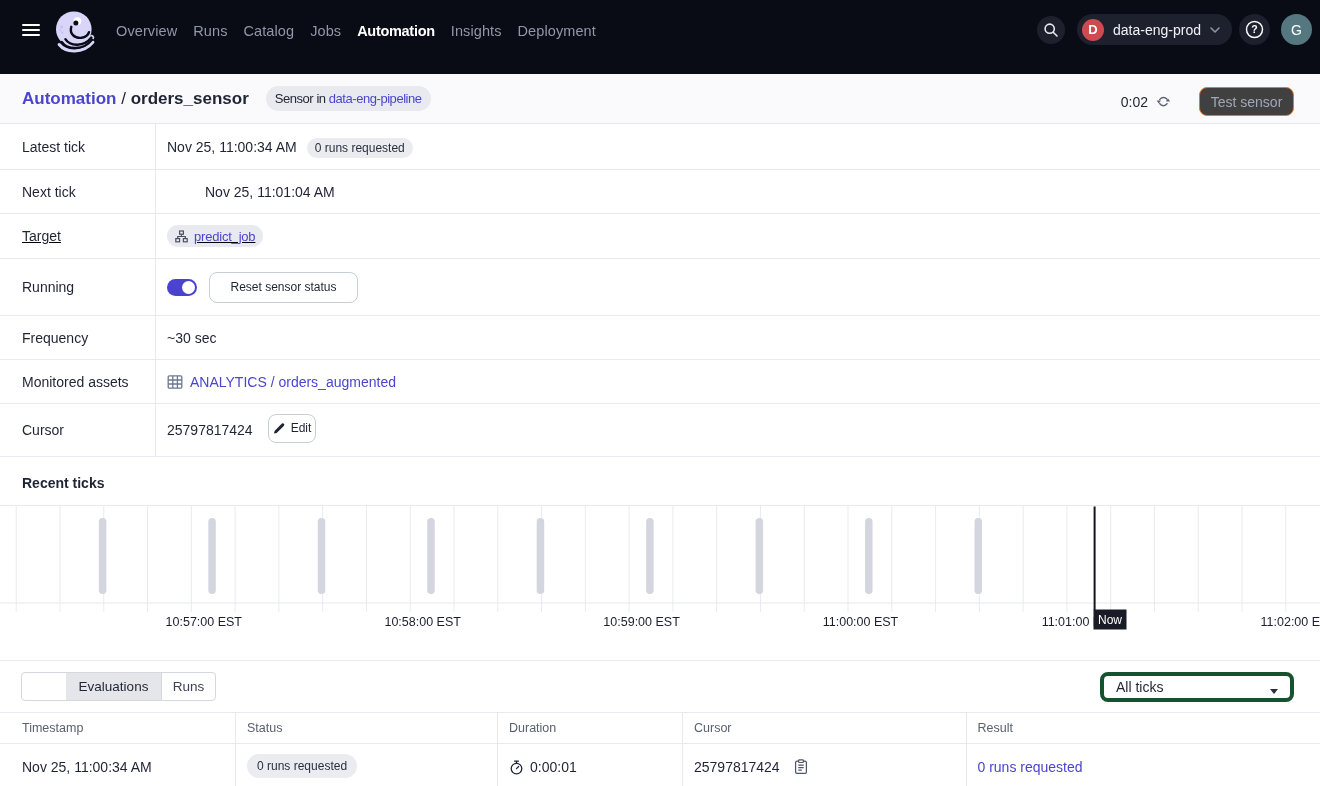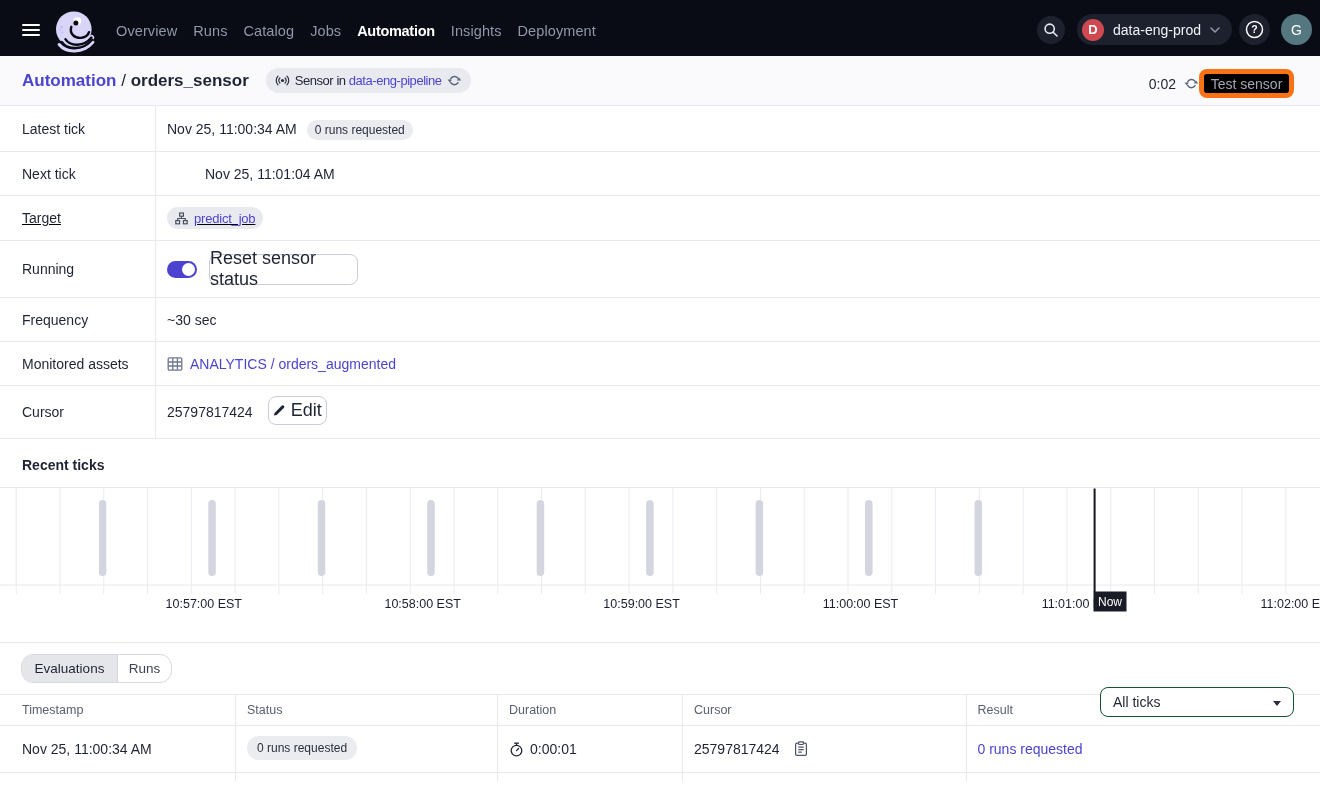--- a/index.html
+++ b/index.html
@@ -1,60 +1,60 @@
 <!DOCTYPE html>
 <html><head>
 <meta charset="utf-8">
 <style>
 * { margin:0; padding:0; box-sizing:border-box; }
 html,body { width:1320px; height:786px; background:#fff; font-family:"Liberation Sans",sans-serif; overflow:hidden; }
-.nav { height:56px; background:#090B15; position:relative; display:flex; align-items:center; }
+.nav { height:74px; background:#090B15; position:relative; display:flex; align-items:center; }
 .burger { position:absolute; left:22px; top:24px; width:18px; height:12px; }
 .burger div { height:2.2px; background:#fff; border-radius:1px; position:absolute; left:0; right:0; }
 .burger .b1{top:0} .burger .b2{top:4.8px} .burger .b3{top:9.6px}
 .logo { position:absolute; left:52px; top:6px; }
 .navlinks { position:absolute; left:116px; top:0; height:61px; display:flex; align-items:center; gap:16px; }
 .navlinks a { color:#9097A9; font-size:14.5px; text-decoration:none; font-weight:500; letter-spacing:.1px;}
 .navlinks a.active { color:#fff; font-weight:700; letter-spacing:-0.3px; }
 .circbtn { position:absolute; border-radius:50%; background:#1D212E; display:flex; align-items:center; justify-content:center; }
 .srch { left:1037px; top:16px; width:28px; height:28px; }
 .wspill { position:absolute; left:1077px; top:14px; height:31px; border-radius:16px; background:#1D212E; display:flex; align-items:center; padding:0 12px 0 5px; }
 .wspill .d { width:22px; height:22px; border-radius:50%; background:#CE4A50; color:#fff; font-size:13px; font-weight:700; display:flex; align-items:center; justify-content:center; }
 .wspill .lbl { color:#F1F2F6; font-size:14px; margin:0 9px 0 9px; }
 .help { left:1239px; top:14px; width:31px; height:31px; }
 .avatar { position:absolute; left:1281px; top:14px; width:31px; height:31px; border-radius:50%; background:#557880; color:#fff; font-size:14px; display:flex; align-items:center; justify-content:center; }
 .phead { height:50px; background:#FAFAFC; border-bottom:1px solid #E7E8EE; display:flex; align-items:center; position:relative; }
 .phead h1 { font-size:17px; font-weight:600; color:#1F2434; margin-left:22px; letter-spacing:0; }
 .phead h1 a { color:#4B45CE; text-decoration:none; font-weight:600; }
-.stag { margin-left:17px; height:25px; border-radius:13px; background:#E9EAEF; display:flex; align-items:center; padding:0 9px; font-size:13px; letter-spacing:-0.45px; color:#232838; gap:5px; }
+.stag { margin-left:17px; height:25px; border-radius:13px; background:#E9EAEF; display:flex; align-items:center; padding:0 9px; font-size:13px; letter-spacing:-0.45px; color:#232838; gap:5px;flex-direction:column; }
 .stag a { color:#4B45CE; text-decoration:none; }
 .pright { position:absolute; right:26px; top:0; height:55px; display:flex; align-items:center; }
 .timer { font-size:14px; color:#232838; font-variant-numeric:tabular-nums; }
 .pright .ric { margin-left:8px; }
-.testbtn { margin-left:0; width:95px; height:29px; border:5px solid #f97316; border-radius:8px; background:#000000; color:#A0A7B6; font-size:14px; display:flex; align-items:center; justify-content:center; }
+.testbtn { margin-left:28px; width:95px; height:29px; border:1px solid #f97316; border-radius:8px; background:#404040; color:#A0A7B6; font-size:14px; display:flex; align-items:center; justify-content:center; }
 .meta { }
 .mrow { display:flex; border-bottom:1px solid #E8E9EE; }
 .mlabel { width:156px; border-right:1px solid #E8E9EE; padding-left:22px; display:flex; align-items:center; font-size:14px; color:#1F2434; flex:none; }
 .mval { padding-left:11px; display:flex; align-items:center; font-size:14px; color:#1F2434; flex:1; }
 .pill { height:20px; border-radius:10px; background:#EBECF0; font-size:12px; color:#2A2F3F; display:flex; align-items:center; padding:0 8px; }
 .jobtag { height:22px; border-radius:11px; background:#E9EAF0; display:flex; align-items:center; padding:0 8px; gap:6px; font-size:13px; letter-spacing:-0.2px; }
 .jobtag a { color:#4B45CE; text-decoration:none; }
 .toggle { width:30px; height:17px; border-radius:8.5px; background:#4B43D0; position:relative; }
 .toggle .knob { position:absolute; right:2px; top:2px; width:13px; height:13px; border-radius:50%; background:#fff; }
-.btn { height:31px; border:1px solid #C9CDD6; border-radius:8px; background:#fff; color:#1F2434; font-size:18px; display:flex; align-items:center; justify-content:center; }
+.btn { height:31px; border:1px solid #C9CDD6; border-radius:8px; background:#fff; color:#1F2434; font-size:12px; display:flex; align-items:center; justify-content:center; }
 .resetbtn { margin-left:12px; width:149px; }
 .alink { color:#4B45CE; text-decoration:none; font-size:14px; display:flex; align-items:center; gap:7px; }
 .editbtn { margin-left:15px; height:29px; padding:0 4px; gap:6px; position:relative; top:-2px; }
 .rth { margin:18px 0 0 22px; font-size:14px; font-weight:700; color:#1F2434; height:16px; }
 .chart { position:relative; width:1320px; height:130px; margin-top:14px; }
 .sect2 { border-top:1px solid #E8E9EE; margin-top:25px; position:relative; height:52px; }
-.tabs { position:absolute; left:21px; top:11px; display:flex; height:29px; border:1px solid #D5D8DF; border-radius:12px; overflow:hidden; background:#fff; }
+.tabs { position:absolute; left:21px; top:11px; display:flex; height:29px; border:1px solid #D5D8DF; border-radius:4px; overflow:hidden; background:#fff;padding-left:44px; }
 .tabs .t1 { width:96px; background:#E4E6EA; border-right:1px solid #D5D8DF; display:flex; align-items:center; justify-content:center; font-size:13.5px; color:#1F2434; }
 .tabs .t2 { width:53px; display:flex; align-items:center; justify-content:center; font-size:13.5px; color:#3C4252; }
-.sel { position:absolute; left:1100px; top:11px; width:194px; height:30px; border:1px solid #14532d; border-radius:8px; background:#fff; display:flex; align-items:center; padding:0 12px; font-size:14px; color:#1F2434;margin-top:33px; }
+.sel { position:absolute; left:1100px; top:11px; width:194px; height:30px; border:4px solid #14532d; border-radius:8px; background:#fff; display:flex; align-items:center; padding:0 12px; font-size:14px; color:#1F2434; }
 .sel .caret { position:absolute; right:12px; top:13px; width:0; height:0; border-left:4.5px solid transparent; border-right:4.5px solid transparent; border-top:5.5px solid #2A2F3F; }
 table.tk { width:1320px; border-collapse:collapse; table-layout:fixed; }
 table.tk col.c1{width:235.5px} table.tk col.c2{width:262px} table.tk col.c3{width:185px} table.tk col.c4{width:283.5px} table.tk col.c5{width:354px}
 table.tk th { border-top:1px solid #E8E9EE; border-bottom:1px solid #E8E9EE; border-right:1px solid #E8E9EE; height:31px; font-size:12.5px; font-weight:400; color:#59606F; text-align:left; padding-left:11px; }
 table.tk th:first-child { padding-left:22px; }
 table.tk th:last-child, table.tk td:last-child { border-right:none; }
 table.tk td { border-bottom:1px solid #E8E9EE; border-right:1px solid #E8E9EE; height:47px; font-size:14px; color:#1F2434; padding-left:11px; vertical-align:middle; }
 table.tk td:first-child { padding-left:22px; }
 table.tk tr.stub td { height:8px; border-bottom:none; }
 .cellflex { display:flex; align-items:center; }

